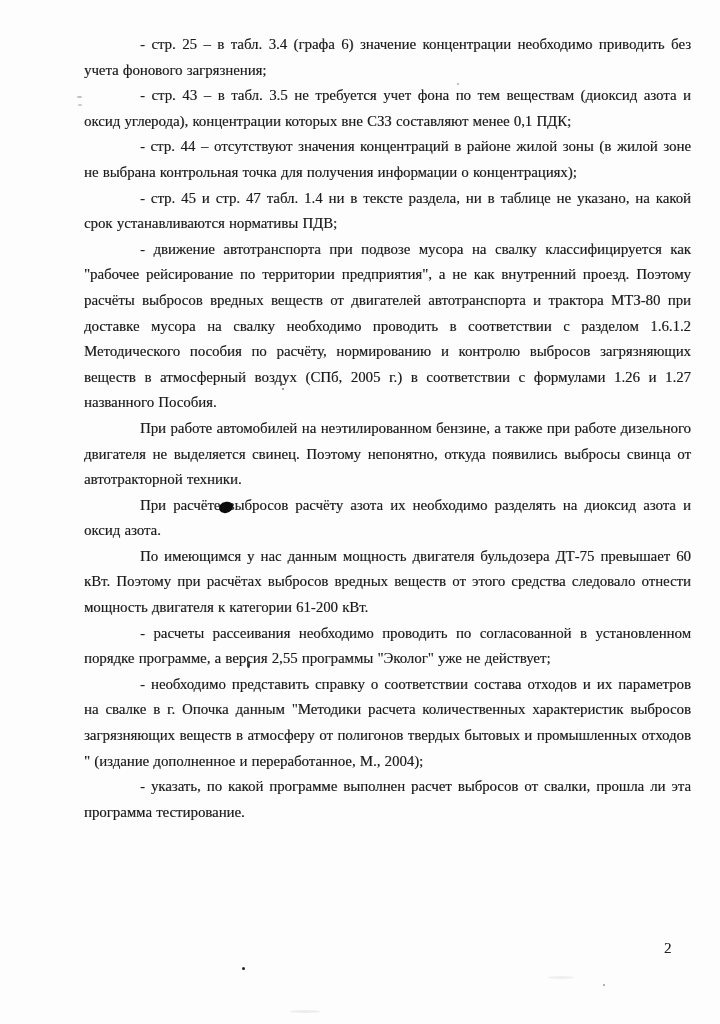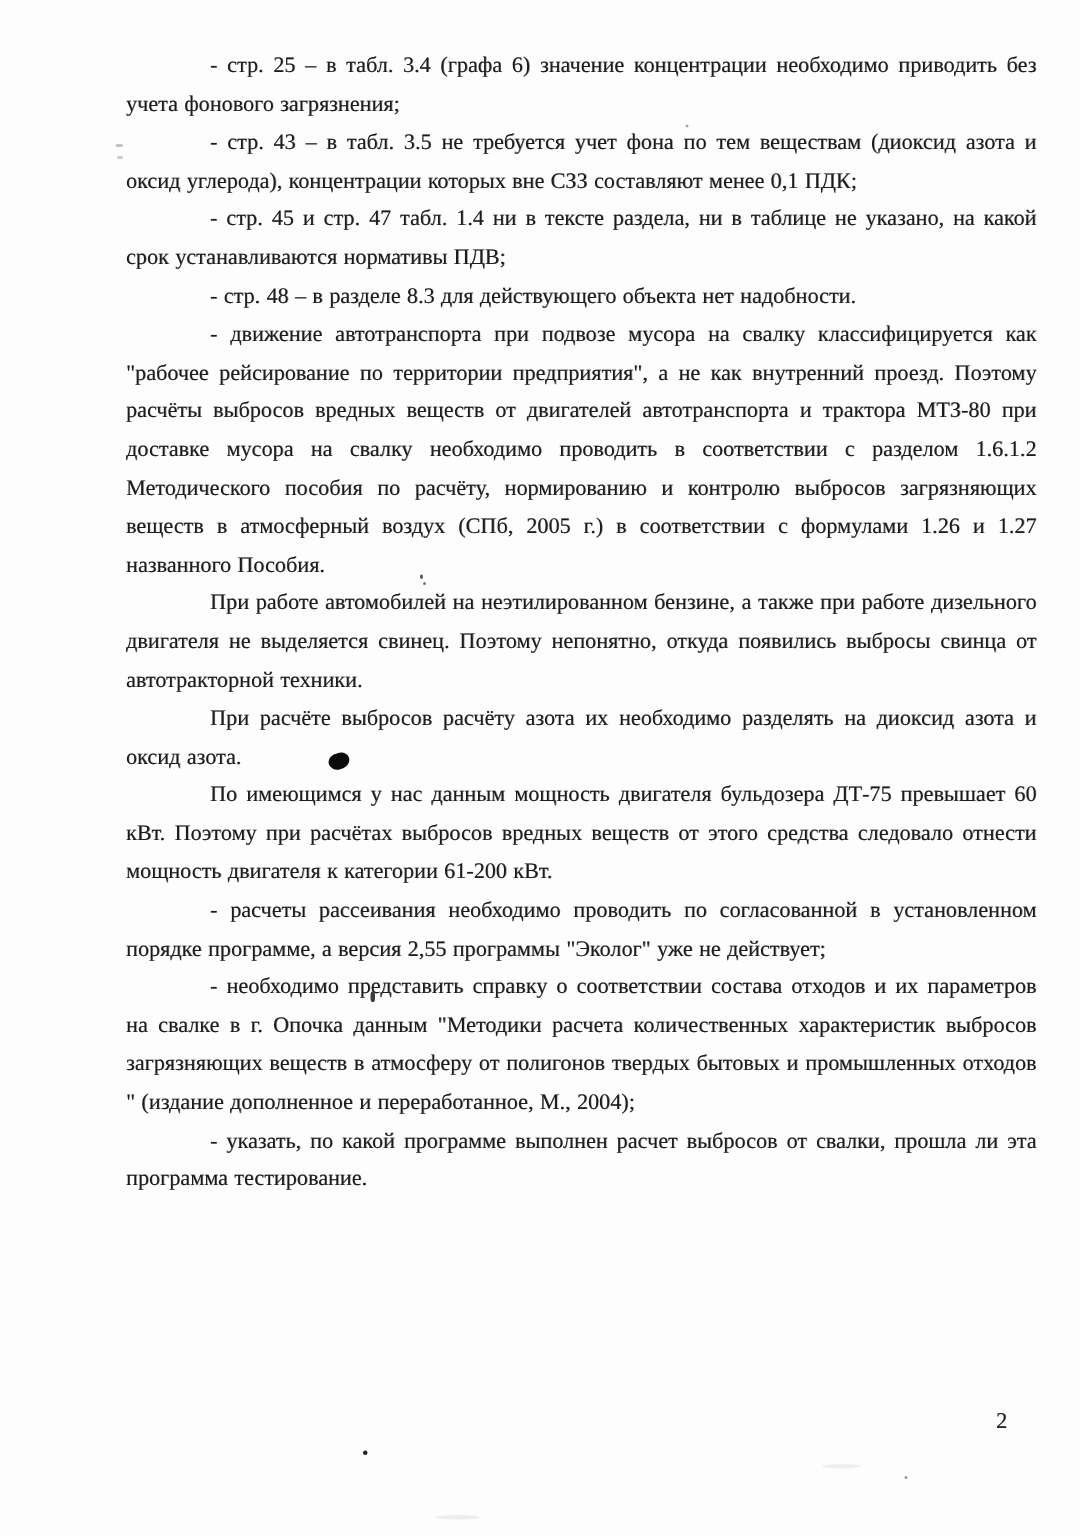--- a/index.html
+++ b/index.html
@@ -66,22 +66,22 @@
   .smudge-2 { left: 548px; top: 976px; width: 26px; height: 3px; background: #efefef; border-radius: 50%; }
 </style>
 </head>
 <body>
 
 <div class="page">
 
   <div class="text-block">
     <p>- стр. 25 – в табл. 3.4 (графа 6) значение концентрации необходимо приводить без учета фонового загрязнения;</p>
     <p>- стр. 43 – в табл. 3.5 не требуется учет фона по тем веществам (диоксид азота и оксид углерода), концентрации которых вне СЗЗ составляют менее 0,1 ПДК;</p>
+    <p>- стр. 44 – отсутствуют значения концентраций в районе жилой зоны (в жилой зоне не выбрана контрольная точка для получения информации о концентрациях);</p>
     <p>- стр. 45 и стр. 47 табл. 1.4 ни в тексте раздела, ни в таблице не указано, на какой срок устанавливаются нормативы ПДВ;</p>
-    <p>- стр. 48 – в разделе 8.3 для действующего объекта нет надобности.</p>
     <p>- движение автотранспорта при подвозе мусора на свалку классифицируется как "рабочее рейсирование по территории предприятия", а не как внутренний проезд. Поэтому расчёты выбросов вредных веществ от двигателей автотранспорта и трактора МТЗ-80 при доставке мусора на свалку необходимо проводить в соответствии с разделом 1.6.1.2 Методического пособия по расчёту, нормированию и контролю выбросов загрязняющих веществ в атмосферный воздух (СПб, 2005 г.) в соответствии с формулами 1.26 и 1.27 названного Пособия.</p>
     <p>При работе автомобилей на неэтилированном бензине, а также при работе дизельного двигателя не выделяется свинец. Поэтому непонятно, откуда появились выбросы свинца от автотракторной техники.</p>
     <p>При расчёте выбросов расчёту азота их необходимо разделять на диоксид азота и оксид азота.</p>
     <p>По имеющимся у нас данным мощность двигателя бульдозера ДТ-75 превышает 60 кВт. Поэтому при расчётах выбросов вредных веществ от этого средства следовало отнести мощность двигателя к категории 61-200 кВт.</p>
     <p>- расчеты рассеивания необходимо проводить по согласованной в установленном порядке программе, а версия 2,55 программы "Эколог" уже не действует;</p>
     <p>- необходимо представить справку о соответствии состава отходов и их параметров на свалке в г. Опочка данным "Методики расчета количественных характеристик выбросов загрязняющих веществ в атмосферу от полигонов твердых бытовых и промышленных отходов " (издание дополненное и переработанное, М., 2004);</p>
     <p>- указать, по какой программе выполнен расчет выбросов от свалки, прошла ли эта программа тестирование.</p>
   </div>
 
   <div class="page-number">2</div>

